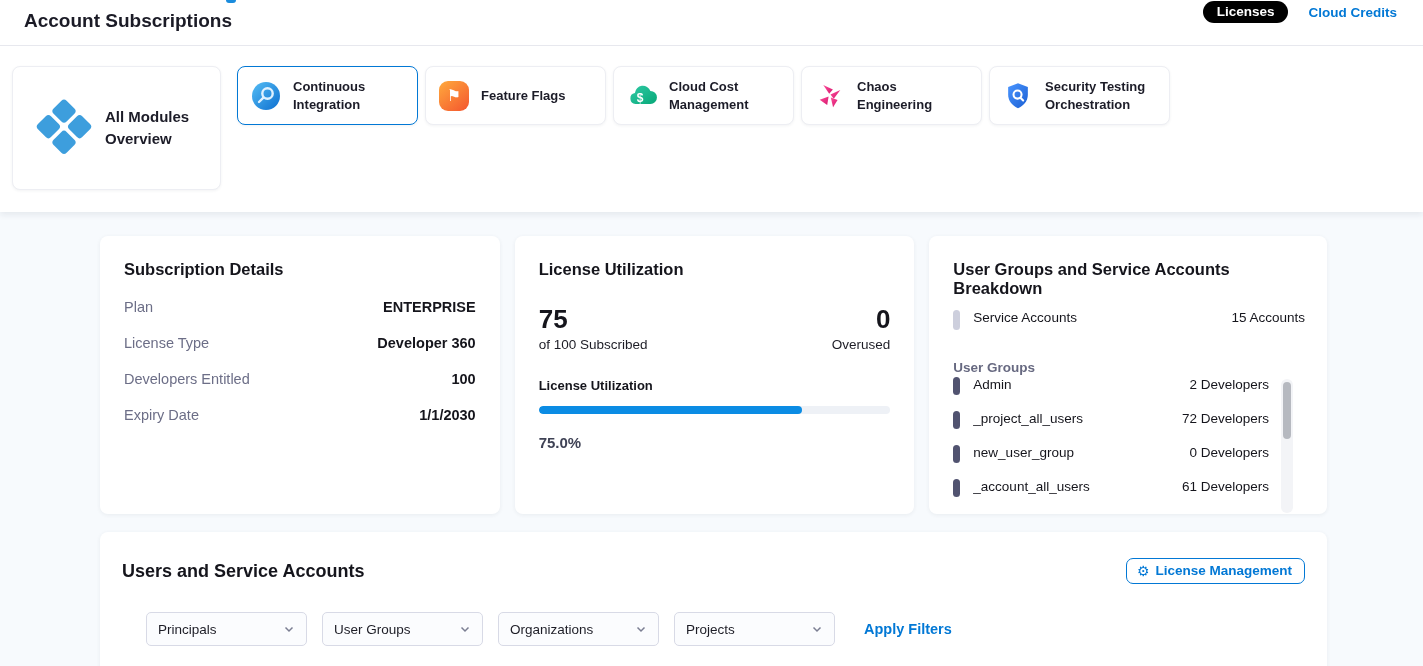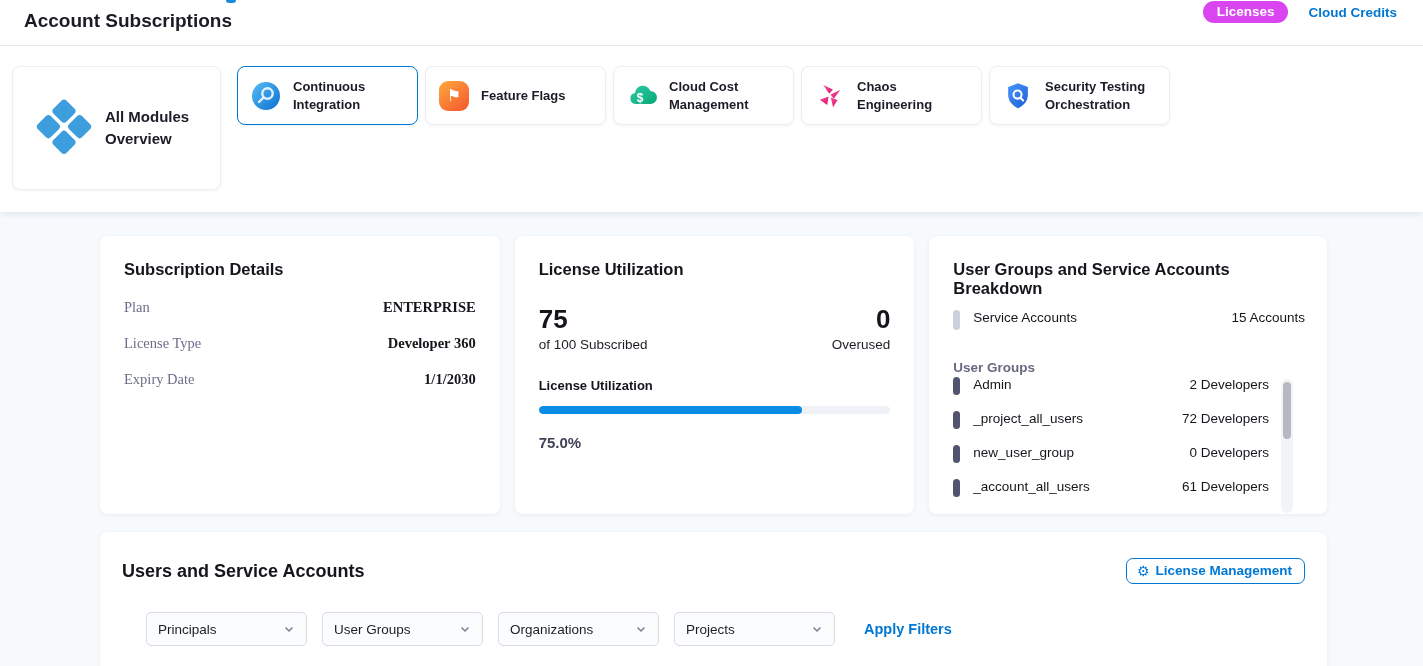--- a/index.html
+++ b/index.html
@@ -9,21 +9,21 @@
     background:#ffffff; color:#15151c; position:relative; overflow:hidden;
   }
 
   
   .header { position:absolute; top:0; left:0; right:0; height:46px; background:#fff;
             border-bottom:1px solid #e7e8ee; z-index:5; }
   .tab-indicator { position:absolute; left:226px; top:0; width:10px; height:3px;
                    background:#1a8cdd; border-radius:0 0 3px 3px; }
   .page-title { position:absolute; left:24px; top:10px; font-size:19px; font-weight:bold; color:#1b1b26; }
   .header-right { position:absolute; right:26px; top:0; height:24px; display:flex; align-items:center; gap:20px; }
-  .pill-btn { background:#d946ef; color:#fff; font-size:13.5px; font-weight:bold;
+  .pill-btn { background:#000000; color:#fff; font-size:13.5px; font-weight:bold;
               padding:3px 14px 4px; border-radius:13px; border:none; cursor:pointer; }
   .link-btn { color:#0278d5; font-size:13.5px; font-weight:bold; cursor:pointer; background:none; border:none; }
 
   
   .modules-strip { position:absolute; top:46px; left:0; right:0; height:166px; background:#fff;
                    box-shadow:0 3px 6px rgba(30,40,60,.08); z-index:4; }
   .overview-tile { position:absolute; left:12px; top:20px; width:209px; height:124px;
                    background:#fff; border:1px solid #edeef3; border-radius:8px;
                    box-shadow:0 1px 3px rgba(35,43,61,.06);
                    display:flex; align-items:center; gap:18px; padding-left:28px; cursor:pointer; }
@@ -47,21 +47,21 @@
              display:flex; align-items:center; justify-content:center; }
 
   
   .main { position:absolute; top:212px; left:0; right:0; bottom:0; background:#f7fafd; }
   .cards-row { position:absolute; left:100px; top:24px; width:1227px; display:flex; gap:15px; }
   .card { flex:1; height:278px; background:#fff; border-radius:8px;
           box-shadow:0 1px 4px rgba(40,50,70,.07); padding:24px; }
   .card-title { font-size:16.5px; font-weight:bold; color:#15151c; }
 
   
-  .kv-rows { margin-top:10px;font-family:Liberation Serif, serif; }
+  .kv-rows { margin-top:10px; }
   .kv-row { display:flex; justify-content:space-between; align-items:center; height:36px; }
   .kv-label { font-size:14.5px; color:#6c6e87; }
   .kv-value { font-size:14.5px; font-weight:bold; color:#15151c; }
 
   
   .stats-row { display:flex; justify-content:space-between; margin-top:26px; }
   .stat-num { font-size:26px; font-weight:800; color:#15151c; line-height:1.1; }
   .stat-cap { font-size:13.5px; color:#1d1d26; margin-top:3px; }
   .stat-right { text-align:right; }
   .bar-label { margin-top:26px; font-size:13px; font-weight:bold; color:#15151c; }
@@ -220,20 +220,24 @@
       <div class="kv-rows">
         <div class="kv-row">
           <span class="kv-label">Plan</span>
           <span class="kv-value">ENTERPRISE</span>
         </div>
         <div class="kv-row">
           <span class="kv-label">License Type</span>
           <span class="kv-value">Developer 360</span>
         </div>
         <div class="kv-row">
+          <span class="kv-label">Developers Entitled</span>
+          <span class="kv-value">100</span>
+        </div>
+        <div class="kv-row">
           <span class="kv-label">Expiry Date</span>
           <span class="kv-value">1/1/2030</span>
         </div>
       </div>
     </div>
 
     <div class="card">
       <div class="card-title">License Utilization</div>
       <div class="stats-row">
         <div>

